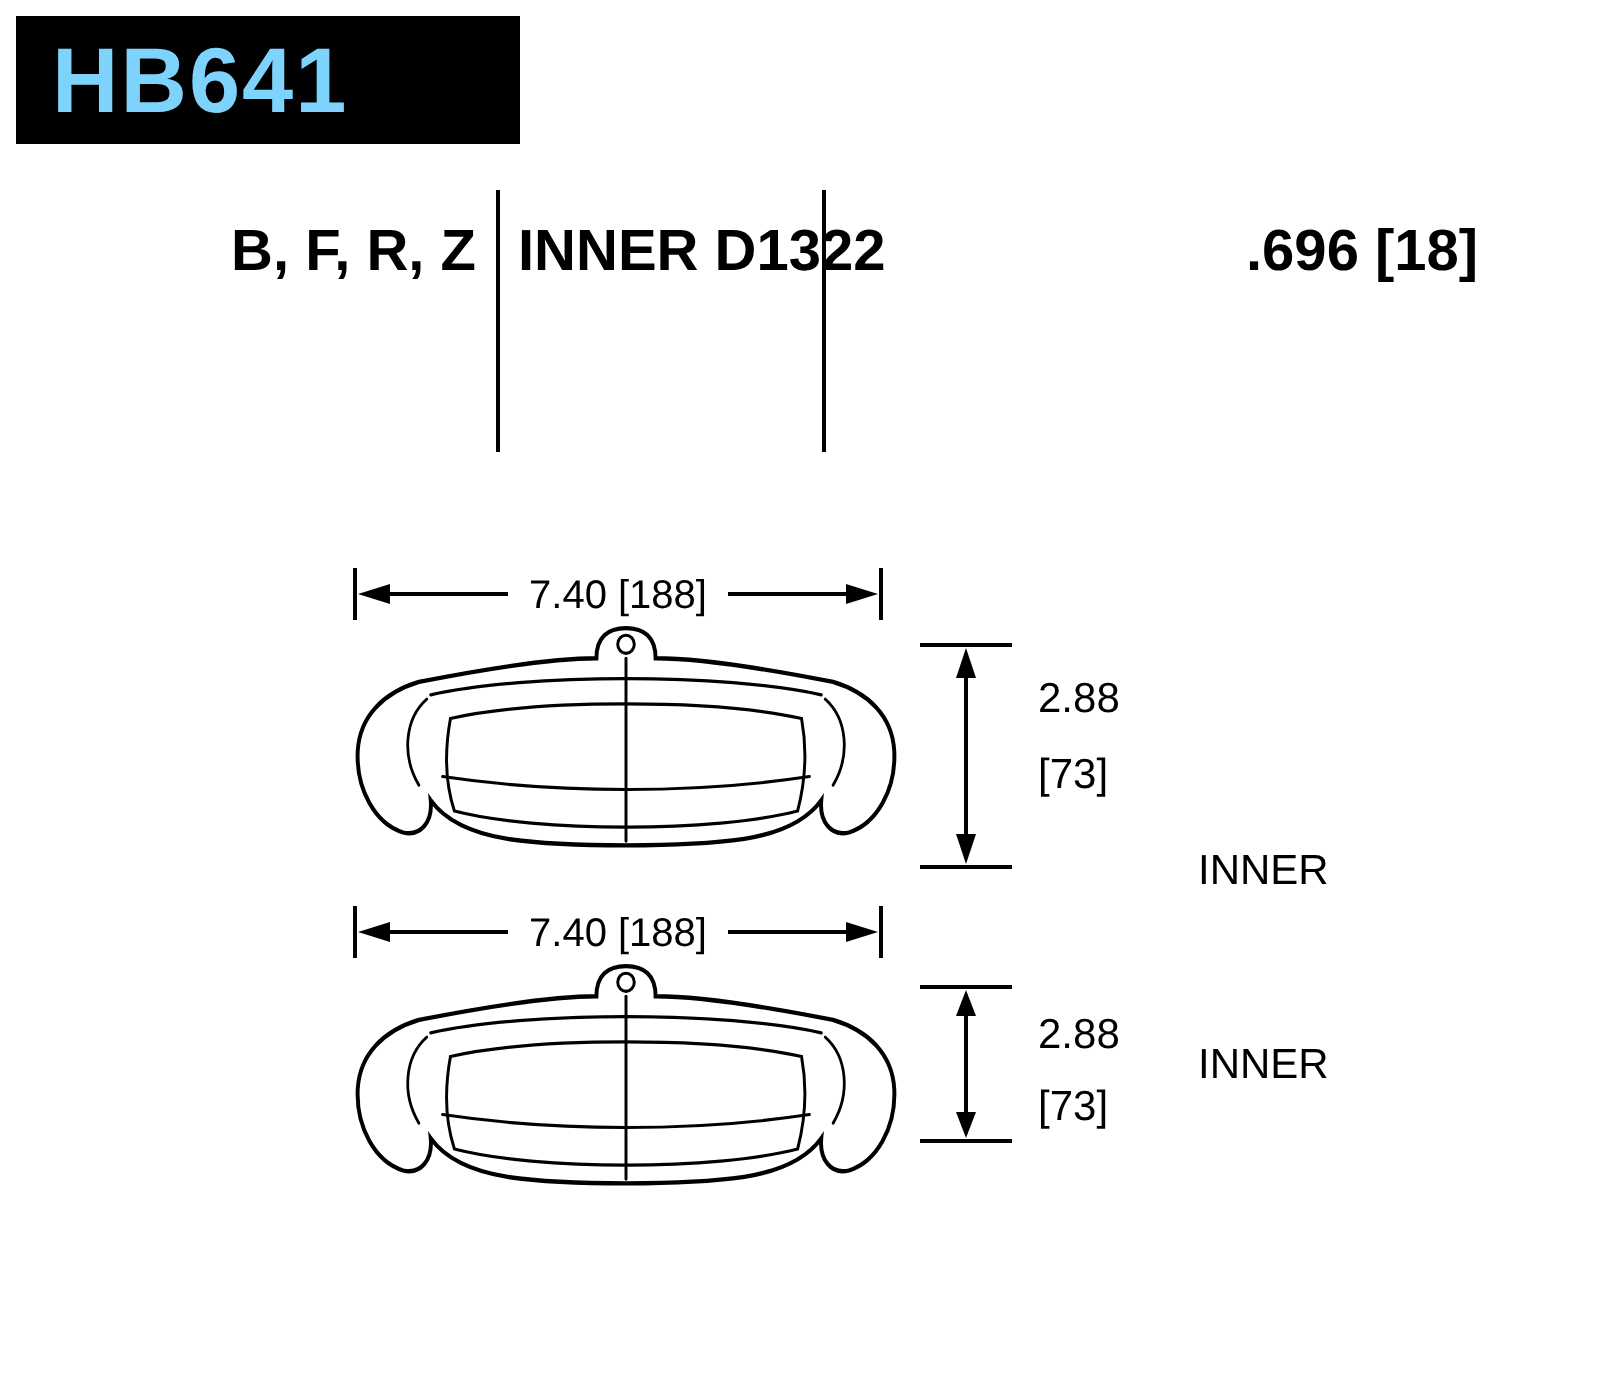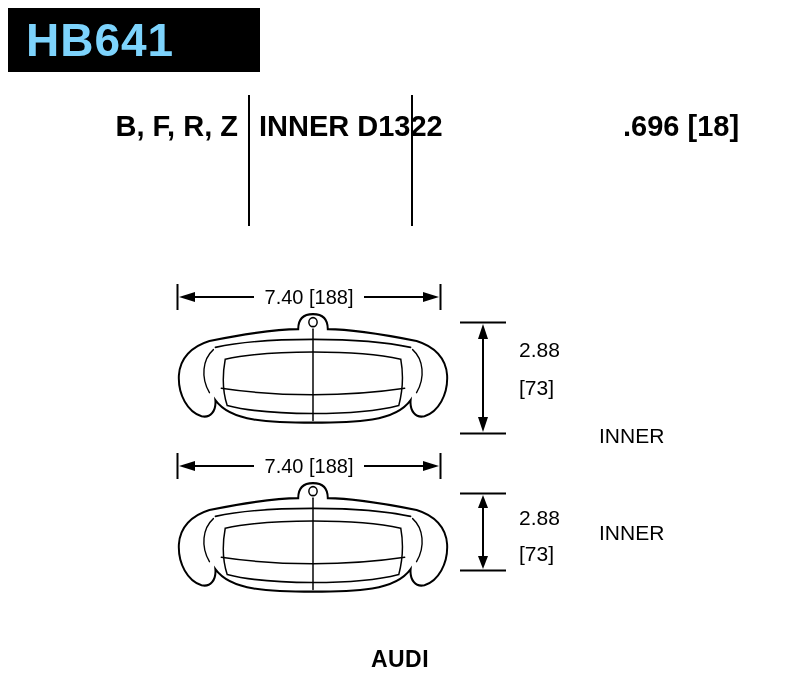--- a/index.html
+++ b/index.html
@@ -112,15 +112,14 @@
       <line x1="24" y1="12" x2="24" y2="68"></line>
     </g>
     <polygon points="24,3 19,16 29,16" fill="#000"></polygon>
     <polygon points="24,77 19,64 29,64" fill="#000"></polygon>
   </svg>
 
   <div class="dim-text" style="left:519px;top:506px;">2.88</div>
   <div class="dim-text" style="left:519px;top:542px;">[73]</div>
   <div class="dim-text" style="left:599px;top:521px;">INNER</div>
 
-  <div class="vehicle">AUDI</div>
 
 </div>
 
 </body></html>

